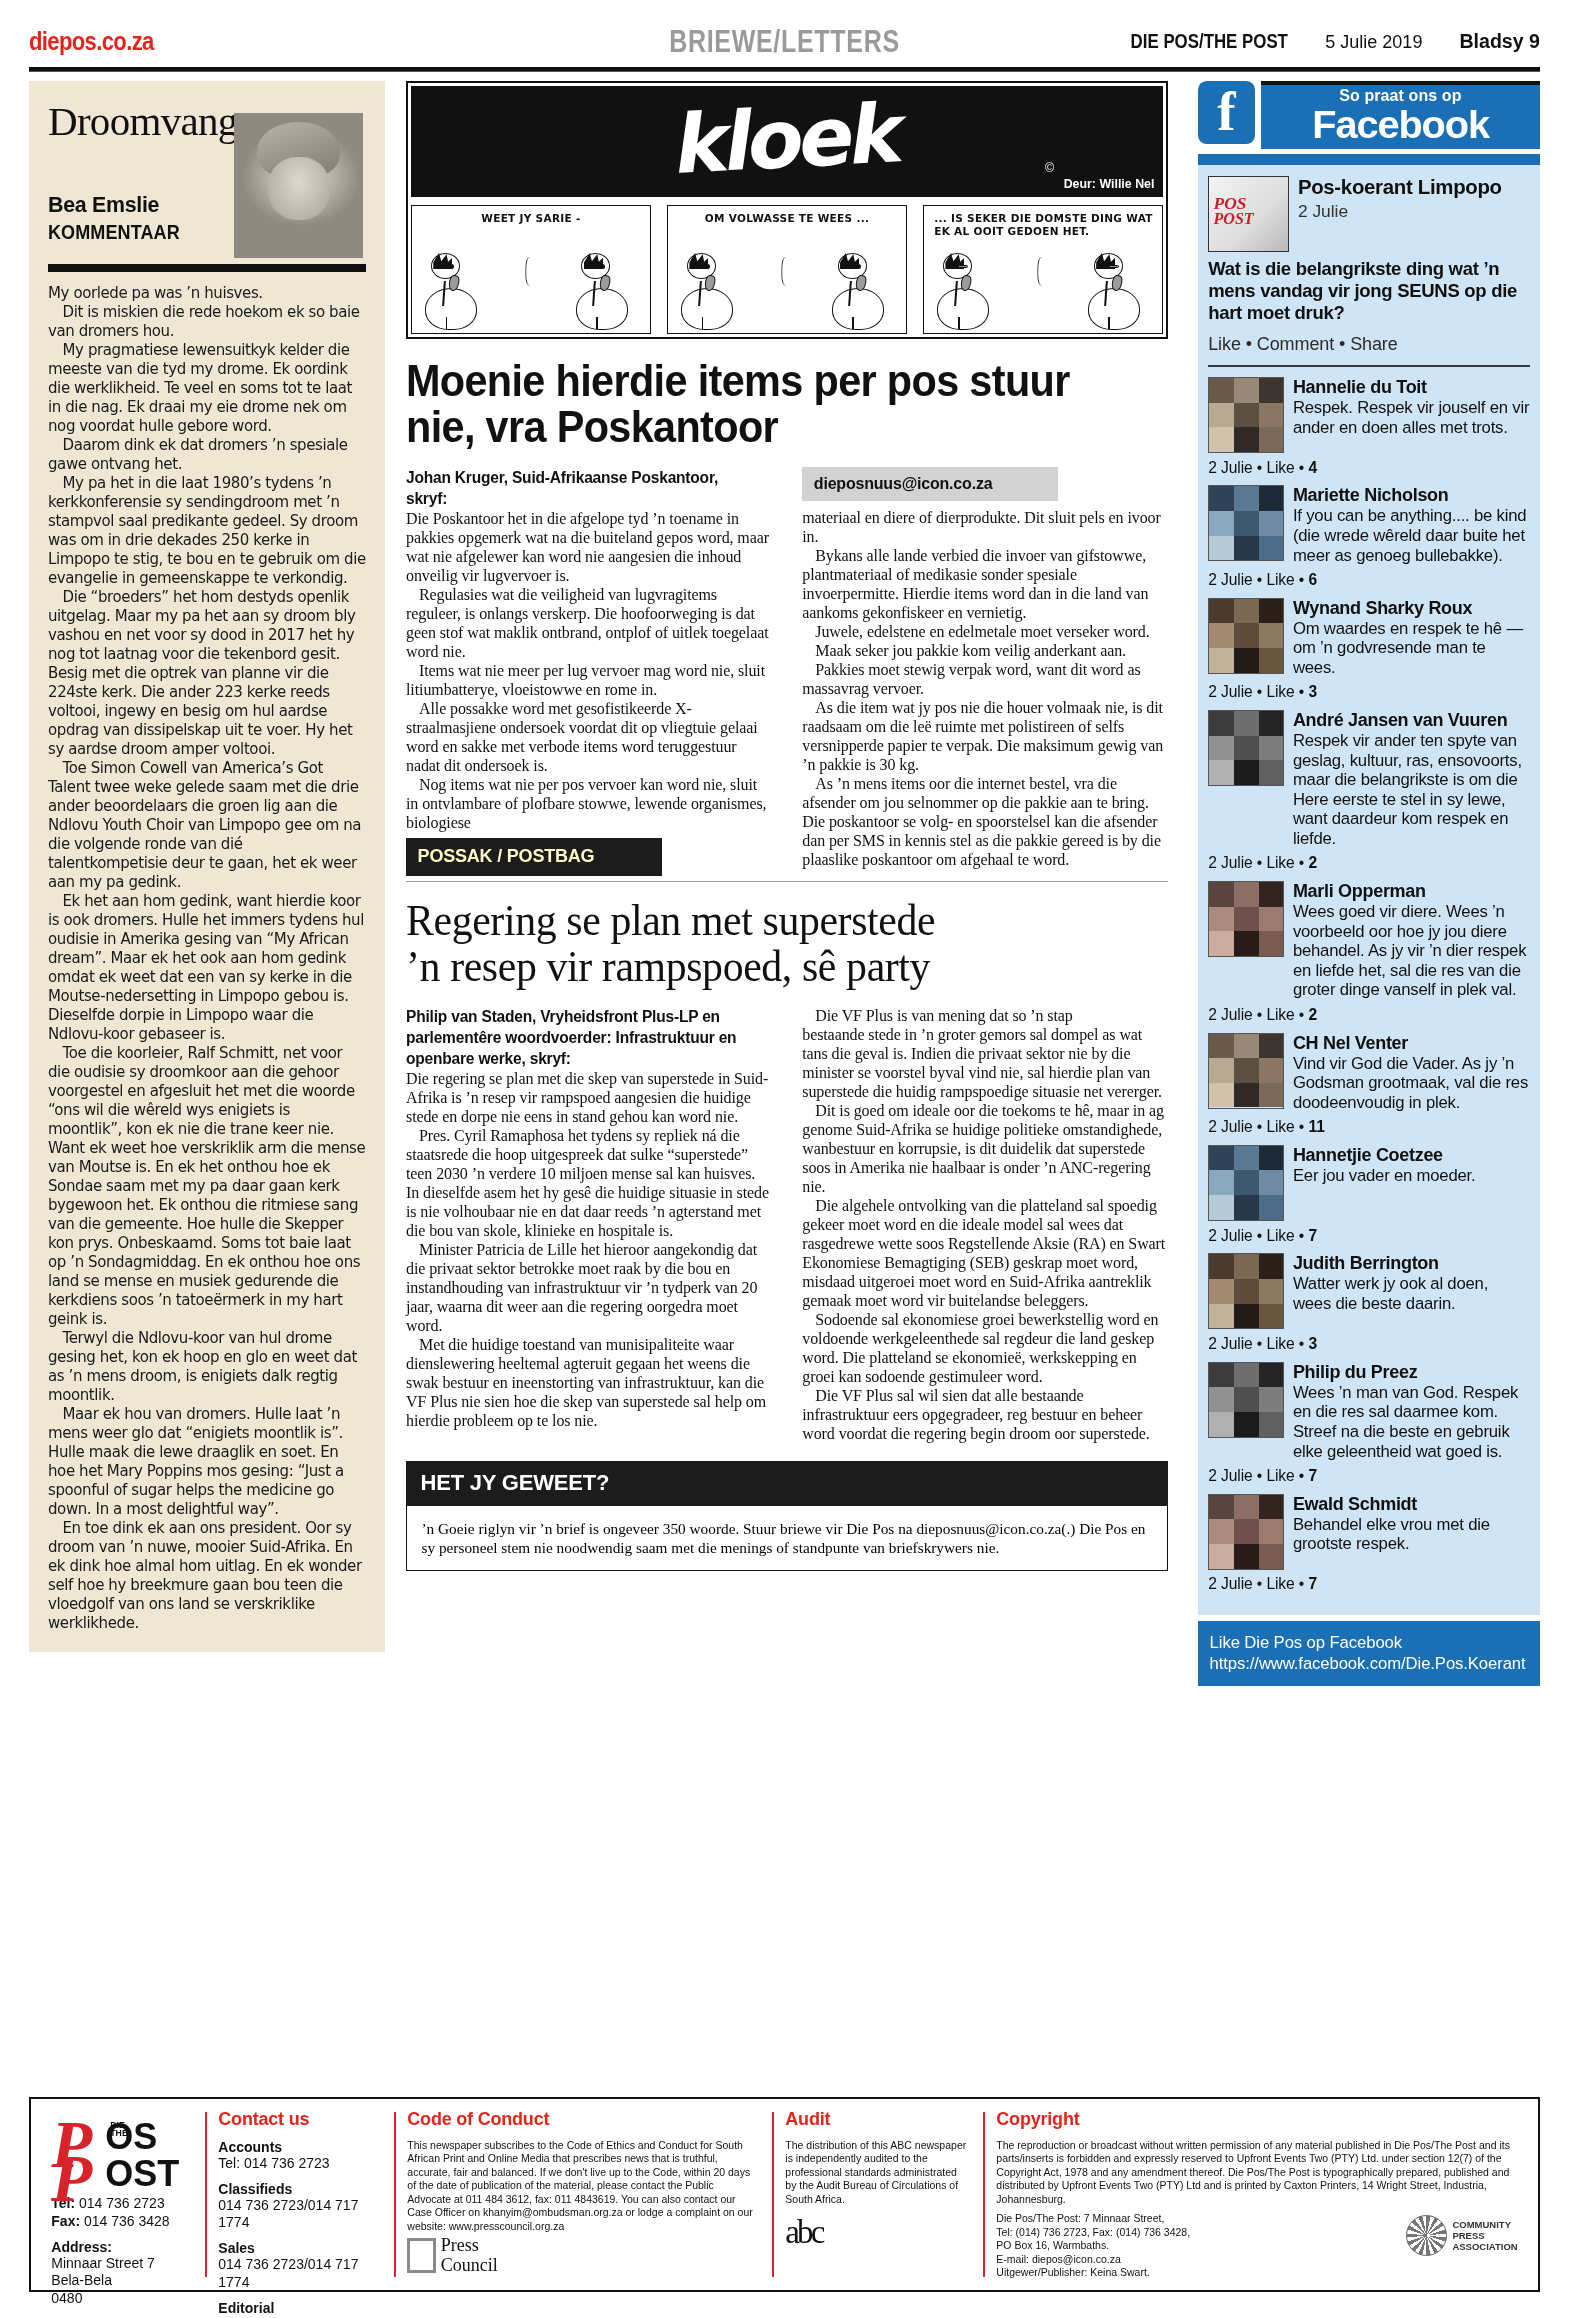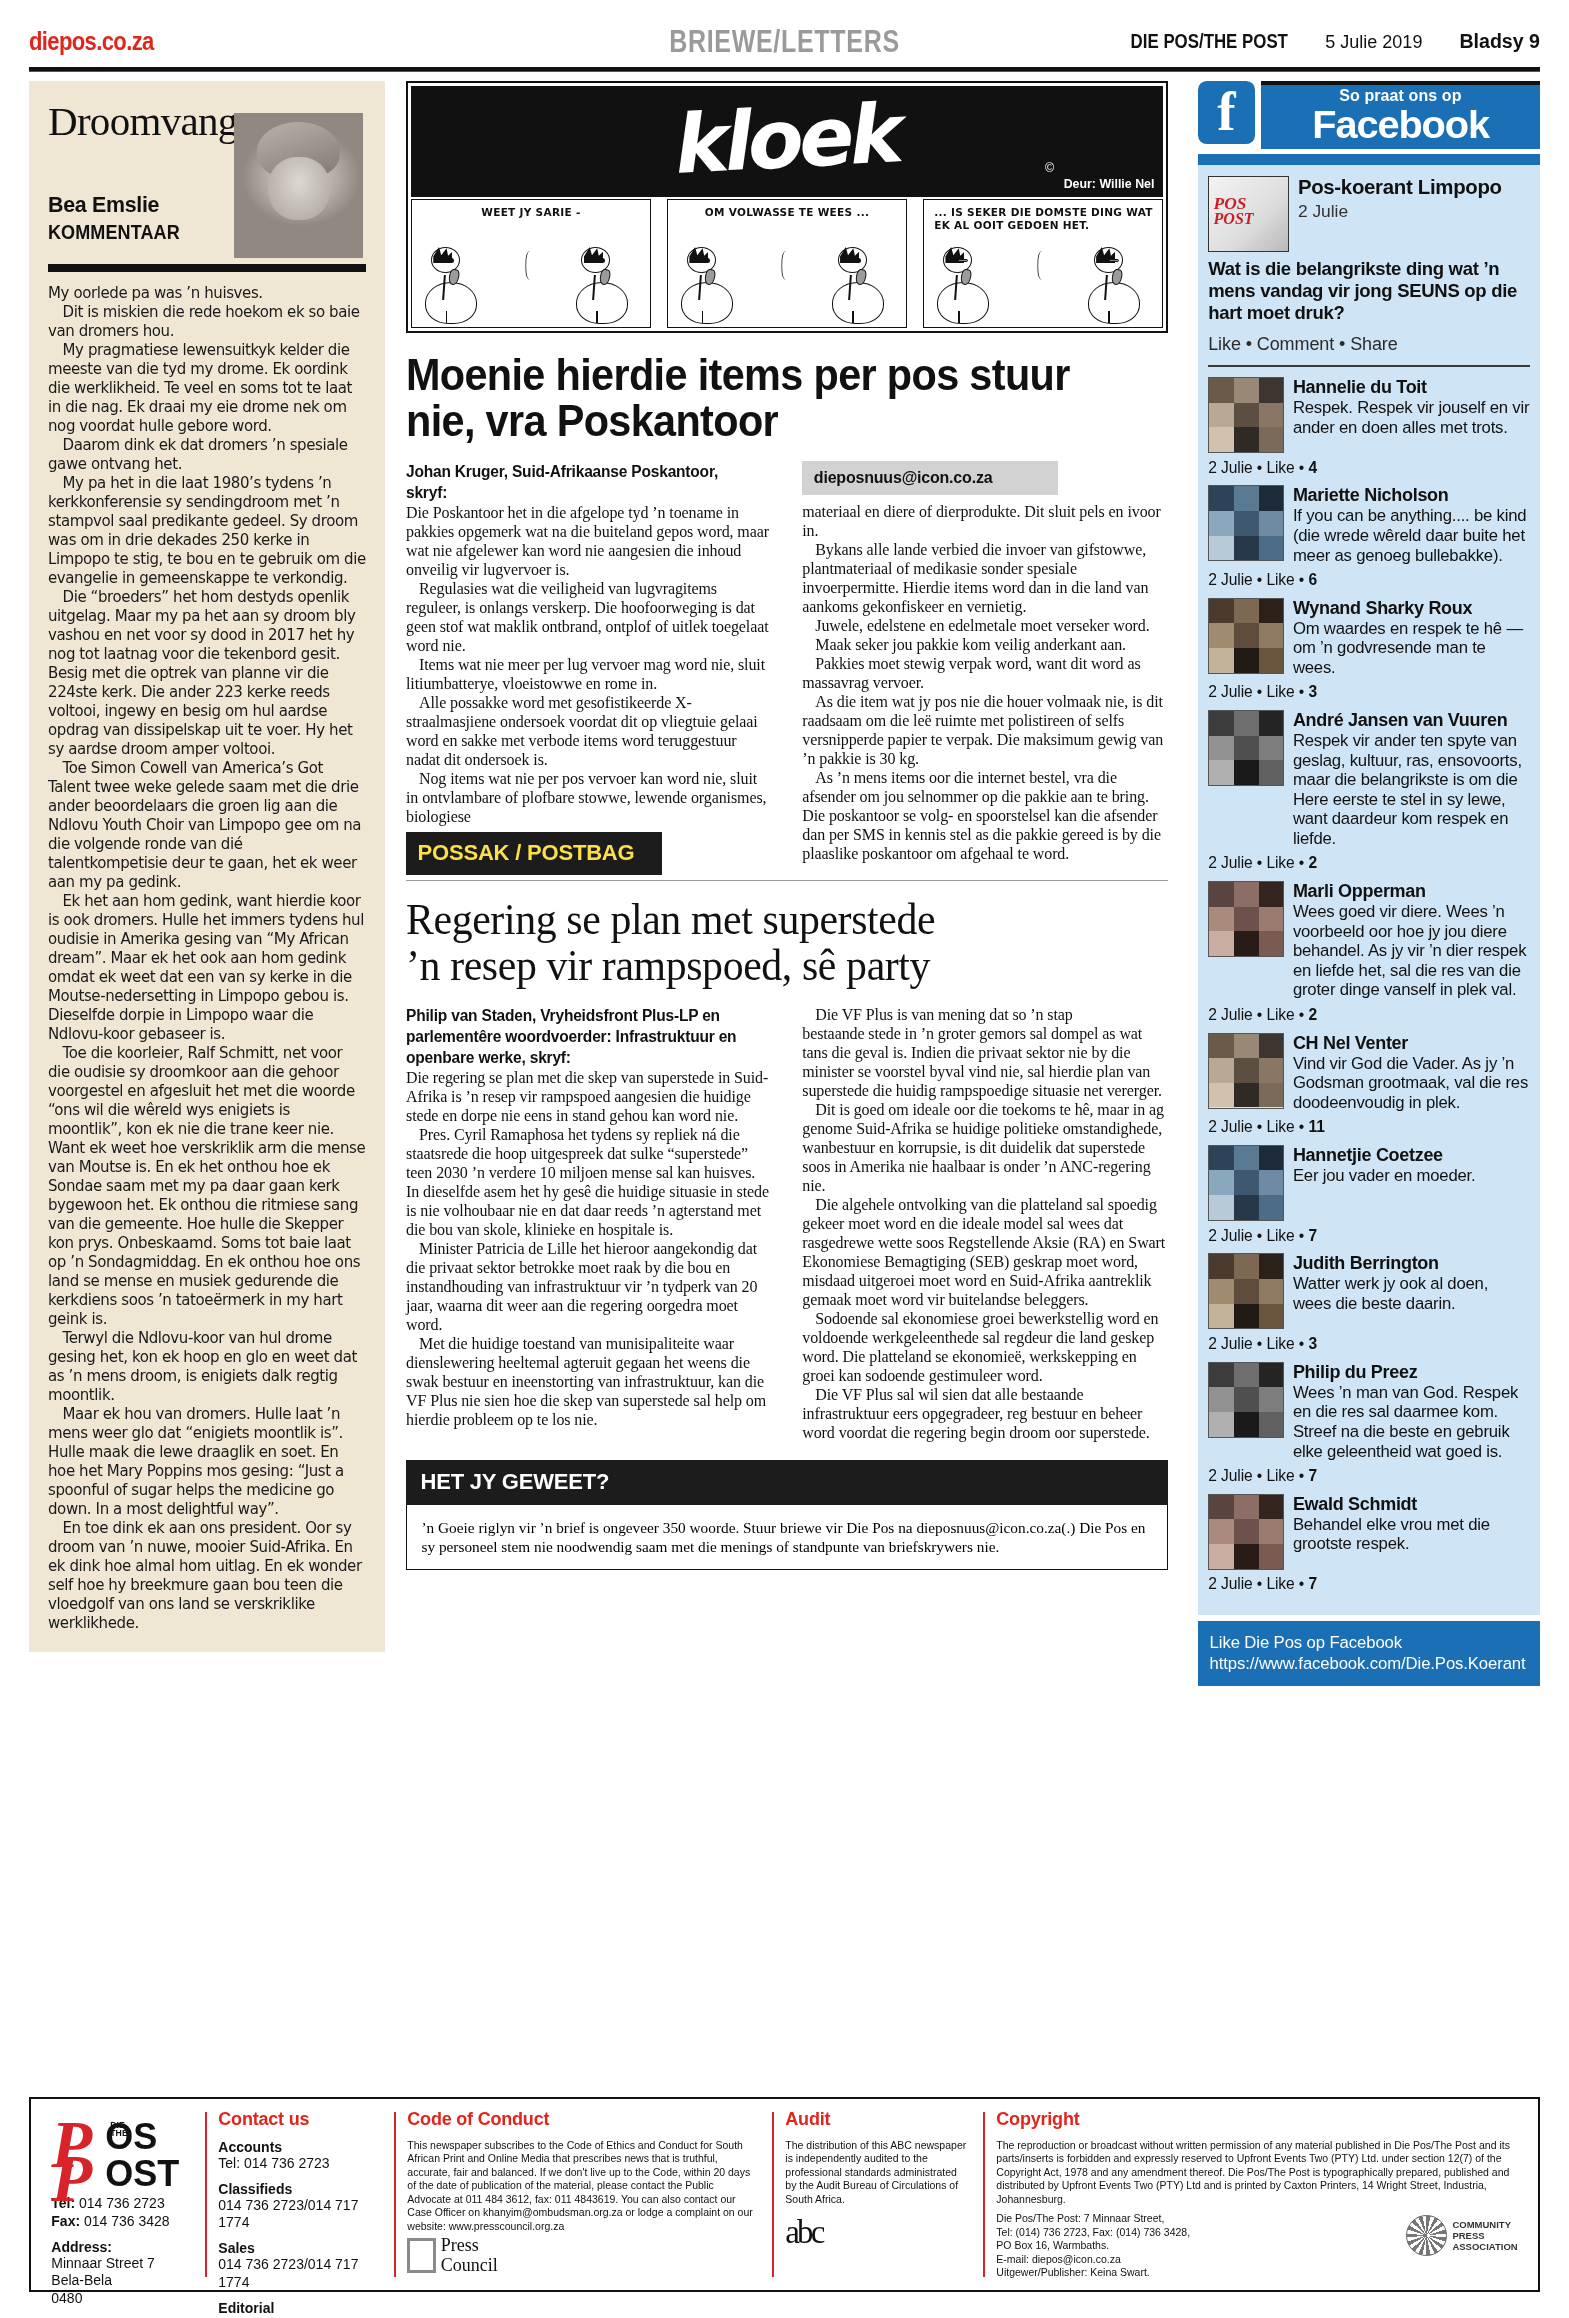--- a/index.html
+++ b/index.html
@@ -102,21 +102,21 @@
     font-family: "DejaVu Sans", sans-serif; letter-spacing: -4.4px;
     font-style: italic;
   }
   .kloek-c {
     position: absolute; right: 109px; bottom: 22px; color: #fff; font-size: 12.4px;
   }
   .cartoon-credit {
     position: absolute; right: 8.7px; bottom: 5.8px; color: #fff;
     font-size: 12.4px; font-weight: bold;
   }
-  .strip { display: flex; gap: 16px; margin-top: 2px; }
+  .strip { display: flex; gap: 16px; margin-top: 8px; }
   .panel {
     flex: 1; border: 1.5px solid #111; height: 129px; position: relative;
     background: #fff; overflow: hidden;
   }
   .panel-text {
     position: absolute; left: 0; right: 0; top: 5.8px; text-align: center;
     font-family: "DejaVu Sans", sans-serif; font-size: 10.5px;
     font-weight: bold; line-height: 13px; color: #111;
     letter-spacing: 0.3px; padding: 0 5.8px;
   }
@@ -190,21 +190,21 @@
     font-size: 16px; line-height: 19px; color: #111;
     text-indent: 13px; letter-spacing: -0.1px;
   }
   .body-serif p.first { text-indent: 0; }
 
   
   .possak {
     width: 256px; margin: 5.8px 0 7.3px 0;
   }
   .possak-top {
-    background: #1c1c1c; color: #fde047; font-weight: bold; font-size: 22px;
+    background: #1c1c1c; color: #fef9c3; font-weight: bold; font-size: 18px;
     padding: 8.7px 11.6px; letter-spacing: -0.2px;
   }
   .possak-bot {
     background: #d2d2d2; color: #111; font-weight: bold; font-size: 16px;
     padding: 8px 11.6px; letter-spacing: -0.2px;
   }
 
   
   .hjg-bar {
     background: #1c1c1c; color: #fff; font-weight: bold; font-size: 22px;

